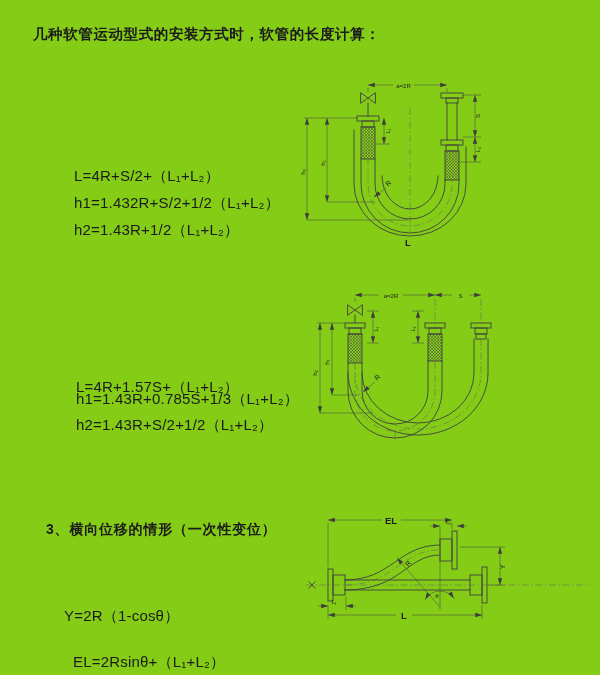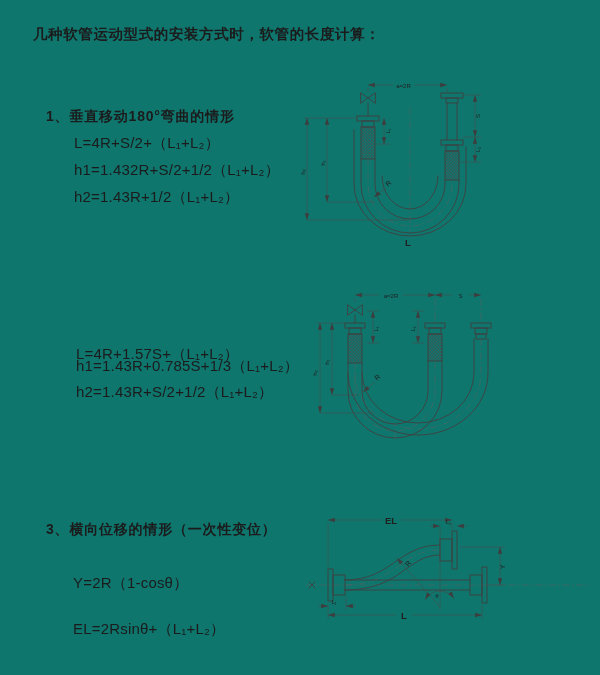--- a/index.html
+++ b/index.html
@@ -1,59 +1,58 @@
 <!DOCTYPE html>
 <html><head>
 <meta charset="utf-8">
 <style>
   html,body { margin:0; padding:0; background:#e8e8e8; }
   .page {
-    position:relative; width:600px; height:675px; background:#0f766e;
+    position:relative; width:600px; height:675px; background:#84cc16;
     font-family:"Liberation Sans","DejaVu Sans",sans-serif; color:#1b1b1b;
     overflow:hidden; margin:0 auto;
   }
   .doc-title {
     position:absolute; left:33px; top:25px;
     font-size:14.5px; font-weight:700; letter-spacing:0.6px; white-space:nowrap;
   }
   .sec-heading {
     position:absolute; font-size:14px; font-weight:700; letter-spacing:0.8px; white-space:nowrap;
   }
   .formula {
-    position:absolute; font-size:15px; font-weight:500; letter-spacing:0.2px; white-space:nowrap;
+    position:absolute; font-size:15px; font-weight:500; letter-spacing:0.2px; white-space:nowrap;margin-top:33px;
   }
   svg.dwg-svg { position:absolute; overflow:visible; }
   .dwg { stroke:#3f3f3f; fill:none; stroke-width:0.9; stroke-linecap:square; }
   .dim { stroke:#4a4a4a; fill:none; stroke-width:0.55; }
   .cl  { stroke:#606060; fill:none; stroke-width:0.5; stroke-dasharray:7 2.5 1.5 2.5; }
   .braid { fill:url(#braidp); stroke:#3f3f3f; stroke-width:0.9; }
   svg text { font-family:"Liberation Sans","DejaVu Sans",sans-serif; fill:#1f1f1f; stroke:none; }
   text.dimlbl { font-size:6px; }
   text.dimlbl-sm { font-size:5.5px; }
   text.biglbl { font-size:9.5px; font-weight:600; }
   text.rlbl { font-size:7px; }
 </style>
 </head>
 <body>
 
 <div class="page">
 
   <div class="doc-title">几种软管运动型式的安装方式时，软管的长度计算：</div>
 
-  <div class="sec-heading" style="left:46px;top:108px">1、垂直移动180°弯曲的情形</div>
   <div class="formula" style="left:74px;top:134px">L=4R+S/2+（L₁+L₂）</div>
   <div class="formula" style="left:74px;top:161px">h1=1.432R+S/2+1/2（L₁+L₂）</div>
   <div class="formula" style="left:74px;top:188px">h2=1.43R+1/2（L₁+L₂）</div>
 
   <div class="formula" style="left:76px;top:345px">L=4R+1.57S+（L₁+L₂）</div>
   <div class="formula" style="left:76px;top:357px">h1=1.43R+0.785S+1/3（L₁+L₂）</div>
   <div class="formula" style="left:76px;top:383px">h2=1.43R+S/2+1/2（L₁+L₂）</div>
 
   <div class="sec-heading" style="left:46px;top:521px">3、横向位移的情形（一次性变位）</div>
-  <div class="formula" style="left:73px;top:574px">Y=2R（1-cosθ）</div>
+  <div class="formula" style="left:64px;top:574px">Y=2R（1-cosθ）</div>
   <div class="formula" style="left:73px;top:620px">EL=2Rsinθ+（L₁+L₂）</div>
 
   <svg class="dwg-svg" style="left:300px;top:72px" width="295" height="197" viewBox="0 0 295 197">
     <defs>
       <marker id="ma" viewBox="0 0 8 6" refX="7.4" refY="3" markerWidth="8" markerHeight="6" orient="auto-start-reverse" markerUnits="userSpaceOnUse">
         <path d="M0.6,0.8 L7.4,3 L0.6,5.2 Z" fill="#3d3d3d"></path>
       </marker>
       <pattern id="braidp" width="3" height="3" patternUnits="userSpaceOnUse">
         <path d="M0,0 L3,3 M3,0 L0,3" stroke="#4a4a4a" stroke-width="0.5"></path>
       </pattern>

